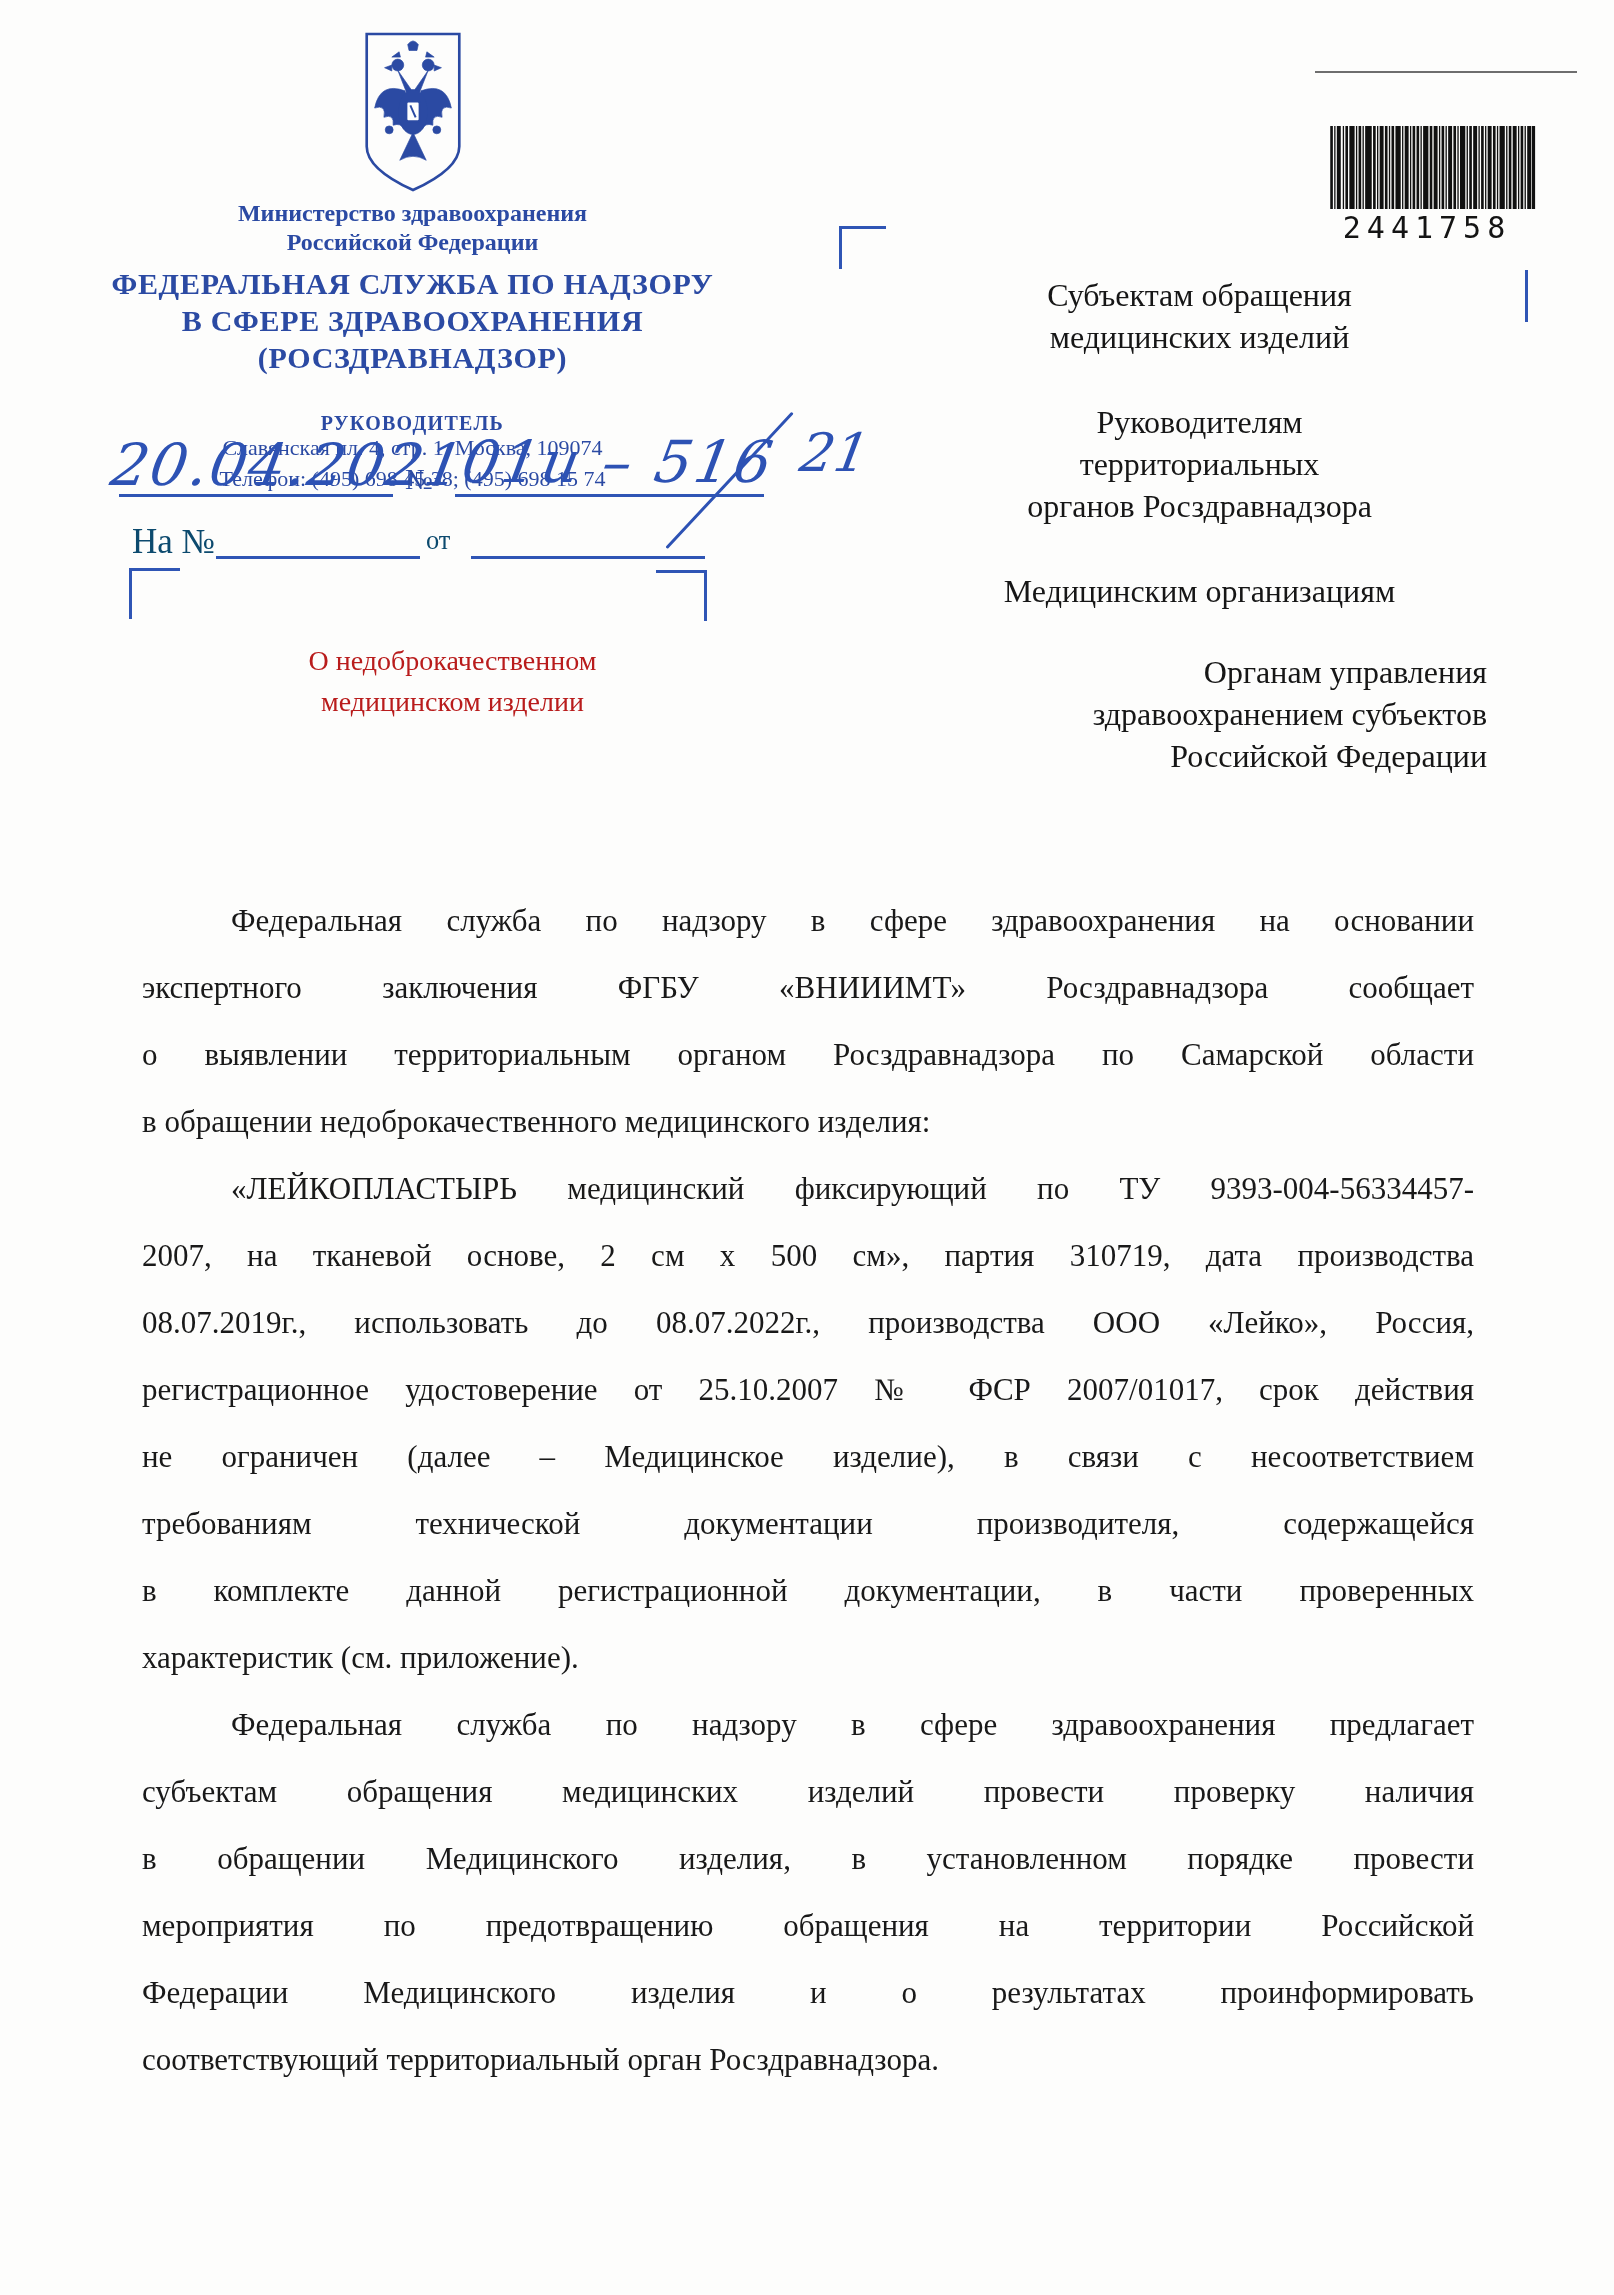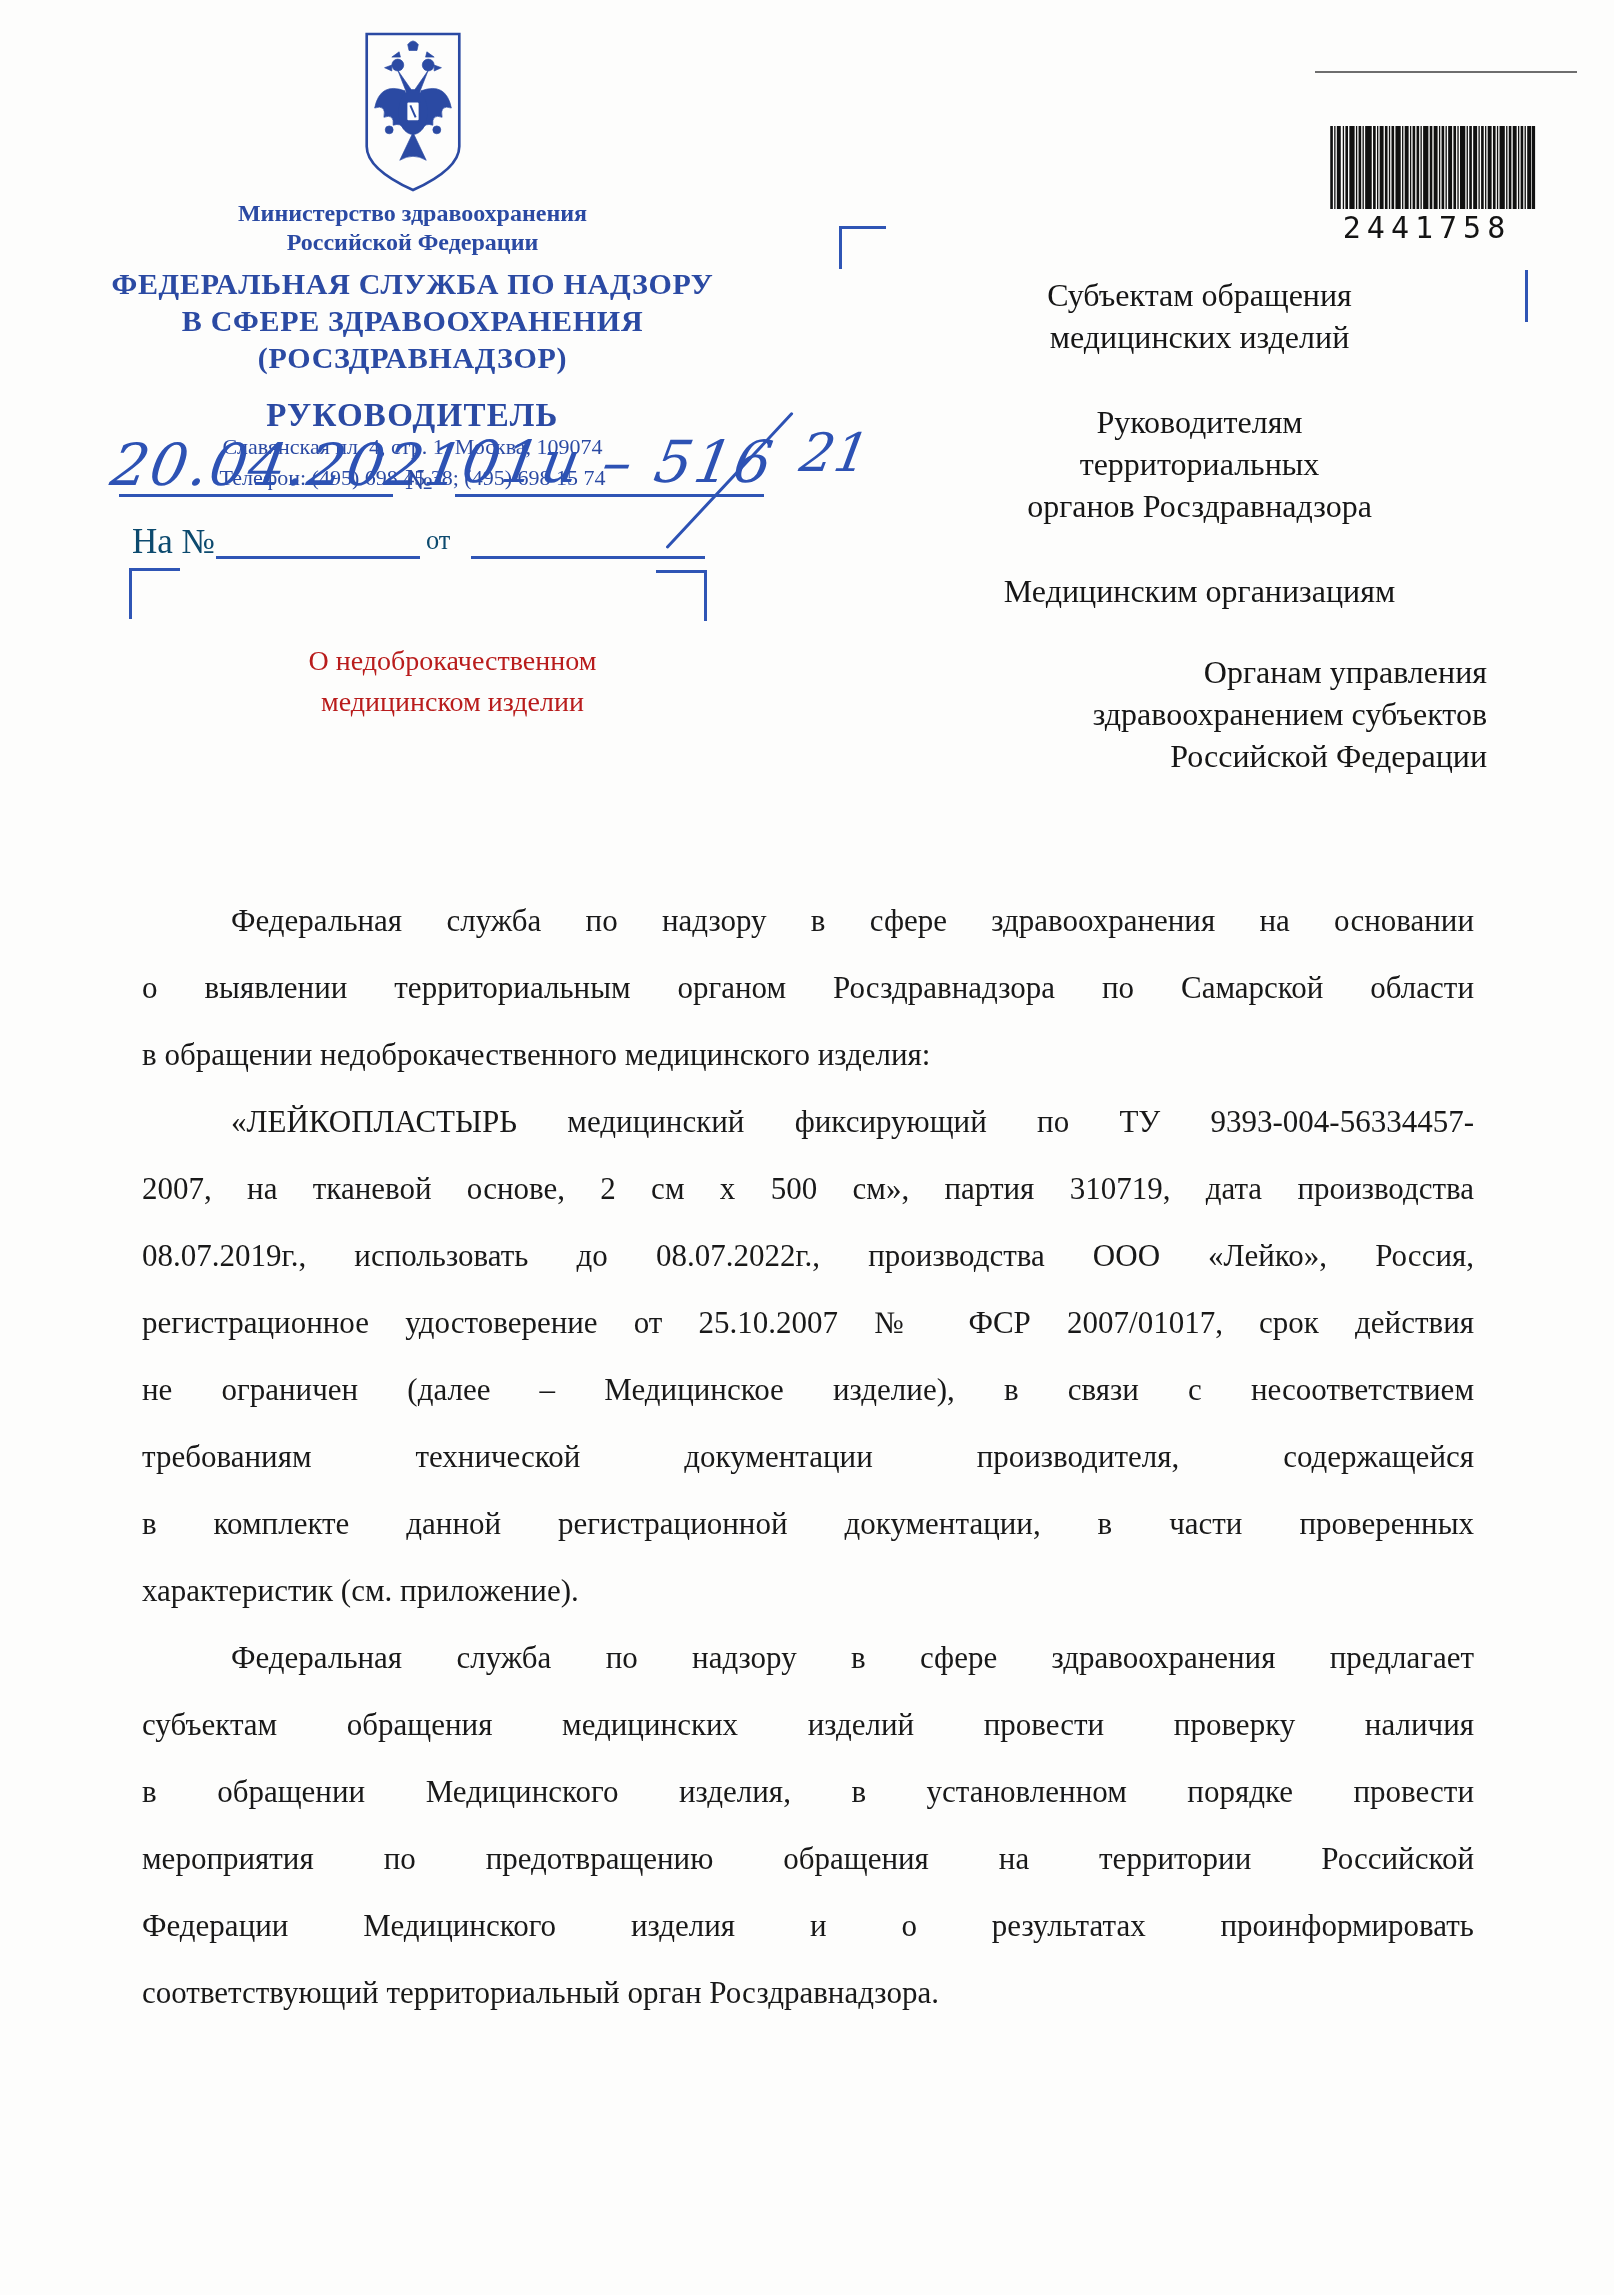--- a/index.html
+++ b/index.html
@@ -12,21 +12,21 @@
     overflow:hidden;
   }
   
   .letterhead{
     position:absolute;left:69px;top:0;width:687px;
     text-align:center;color:#2b4aa3;
   }
   .emblem{display:block;margin:30px auto 0 auto;width:106px;height:164px;}
   .ministry{margin-top:5.3px;font-size:24px;font-weight:bold;line-height:29px;}
   .service{margin-top:8px;font-size:30px;font-weight:bold;line-height:37px;letter-spacing:0.7px;}
-  .role{margin-top:21px;font-size:33px;font-weight:bold;letter-spacing:1.3px;}
+  .role{margin-top:36px;font-size:20px;font-weight:bold;letter-spacing:1.3px;}
   .addr{font-size:22px;line-height:26.4px;}
   .phone{margin-top:4px;font-size:22px;}
   
   .hw{
     position:absolute;color:#2d52b4;
     font-family:"DejaVu Serif",serif;font-style:italic;
     transform:skewX(-10deg);white-space:nowrap;
   }
   .hw-date{left:112px;top:431px;font-size:58px;letter-spacing:2px;}
   .hw-number{left:463px;top:428px;font-size:58px;letter-spacing:2.6px;}
@@ -213,20 +213,21 @@
     <div>Российской Федерации</div>
   </div>
 
   <div class="subject">
     <div>О недоброкачественном</div>
     <div>медицинском изделии</div>
   </div>
 
   <div class="body-text">
     <div class="bl indent">Федеральная служба по надзору в сфере здравоохранения на основании</div>
+    <div class="bl">экспертного заключения ФГБУ «ВНИИИМТ» Росздравнадзора сообщает</div>
     <div class="bl">о выявлении территориальным органом Росздравнадзора по Самарской области</div>
     <div class="bl left">в обращении недоброкачественного медицинского изделия:</div>
     <div class="bl indent">«ЛЕЙКОПЛАСТЫРЬ медицинский фиксирующий по ТУ 9393-004-56334457-</div>
     <div class="bl">2007, на тканевой основе, 2 см х 500 см», партия 310719, дата производства</div>
     <div class="bl">08.07.2019г., использовать до 08.07.2022г., производства ООО «Лейко», Россия,</div>
     <div class="bl">регистрационное удостоверение от 25.10.2007 № ФСР 2007/01017, срок действия</div>
     <div class="bl">не ограничен (далее – Медицинское изделие), в связи с несоответствием</div>
     <div class="bl">требованиям технической документации производителя, содержащейся</div>
     <div class="bl">в комплекте данной регистрационной документации, в части проверенных</div>
     <div class="bl left">характеристик (см. приложение).</div>

